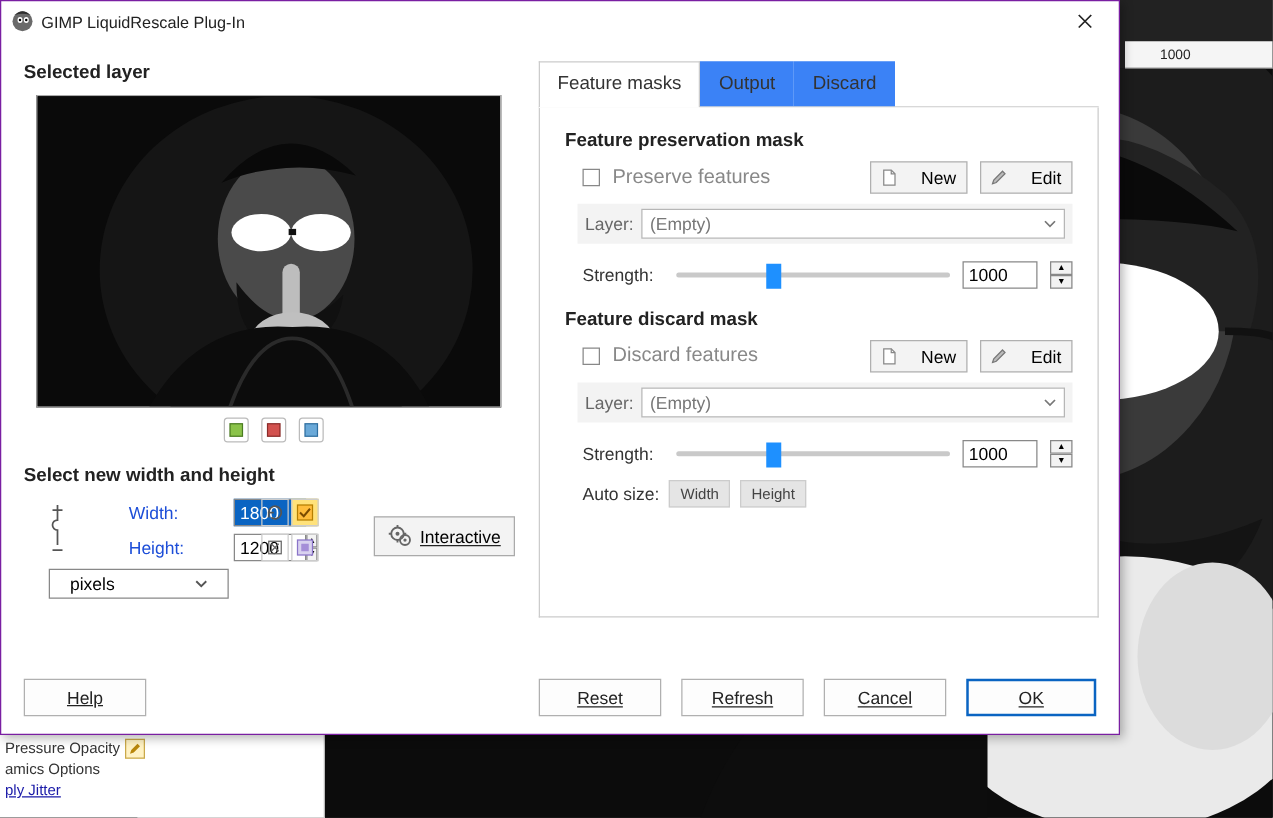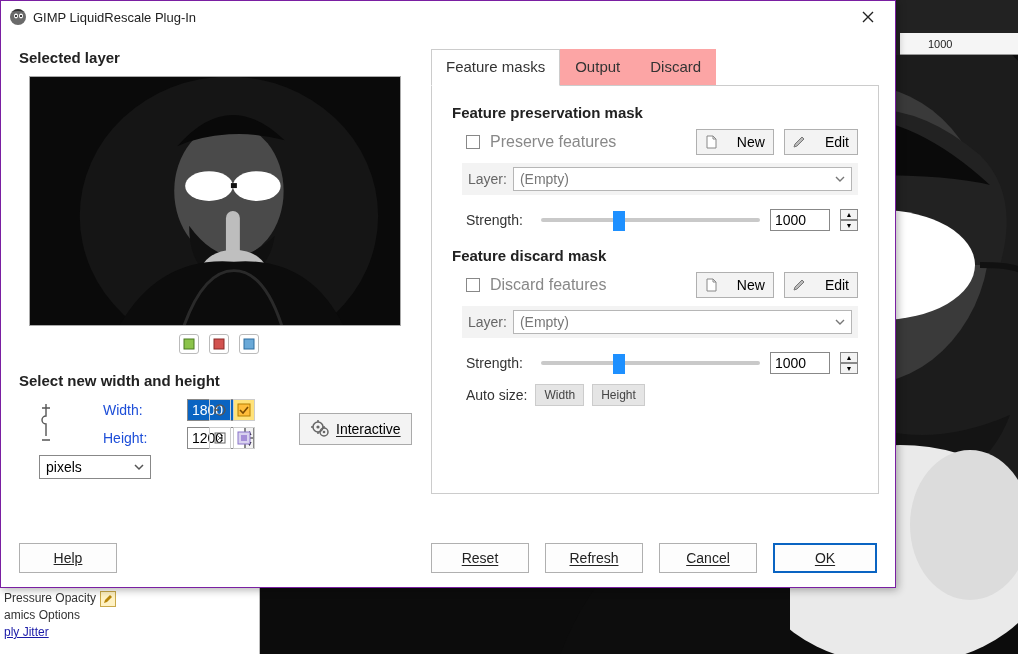--- a/index.html
+++ b/index.html
@@ -36,26 +36,26 @@
   .spin { width:18px; display:flex; flex-direction:column; }
   .spin button { height:11px; border:1px solid #888; background:#f3f3f3; font-size:7px; line-height:6px; padding:0; }
   .iconcell { width:22px; height:22px; border:1px solid #ccc; display:flex; align-items:center; justify-content:center; }
   .iconcell.yellow { background:#ffe27a; }
 
   .interactive-btn { border:1px solid #aaa; background:#f3f3f3; height:32px; padding:0 10px; font-size:14px; display:inline-flex; align-items:center; gap:6px; }
   .interactive-wrap { position:absolute; left:280px; top:14px; }
   .size-wrap { position: relative; }
 
   .unit-row { margin-top:6px; margin-left:20px; }
-  .unit-select { width:112px; height:24px; border:1px solid #888; background:#fff; font-size:14px; padding:0 6px; display:flex; align-items:center; justify-content:space-between; }
+  .unit-select { width:144px; height:24px; border:1px solid #888; background:#fff; font-size:14px; padding:0 16px; display:flex; align-items:center; justify-content:space-between; }
 
   
   .right-pane { position:absolute; left:430px; top:16px; width:448px;  }
   .tabs { display:flex; border-bottom:1px solid #ccc; }
-  .tab { padding: 8px 14px 10px; font-size:15px; color:#333; border:1px solid transparent; border-bottom:none; cursor:pointer; background:#fca5a5; }
+  .tab { padding: 8px 14px 10px; font-size:15px; color:#333; border:1px solid transparent; border-bottom:none; cursor:pointer; background:#3b82f6; }
   .tab.active { background:#fff; border-color:#ccc; border-bottom:1px solid #fff; margin-bottom:-1px; }
   .tabpanel { border:1px solid #ccc; border-top:none; padding:18px 20px 22px 20px; background:#fff; height:408px; }
 
   .subhead { font-size:15px; font-weight:600; color:#222; margin-bottom:8px; }
   .row { display:flex; align-items:center; gap:10px; margin:8px 0; }
   .chk { width:14px; height:14px; border:1px solid #888; display:inline-block; }
   .row .grow { flex:1; }
   .small-btn { height:26px; border:1px solid #b0b0b0; background:#f3f3f3; padding:0 8px; font-size:14px; display:inline-flex; align-items:center; gap:20px; }
   .layer-row { display:flex; align-items:center; gap:6px; background:#f3f3f3; padding:4px 6px; }
   .layer-row .lbl2 { font-size:14px; color:#666; }

